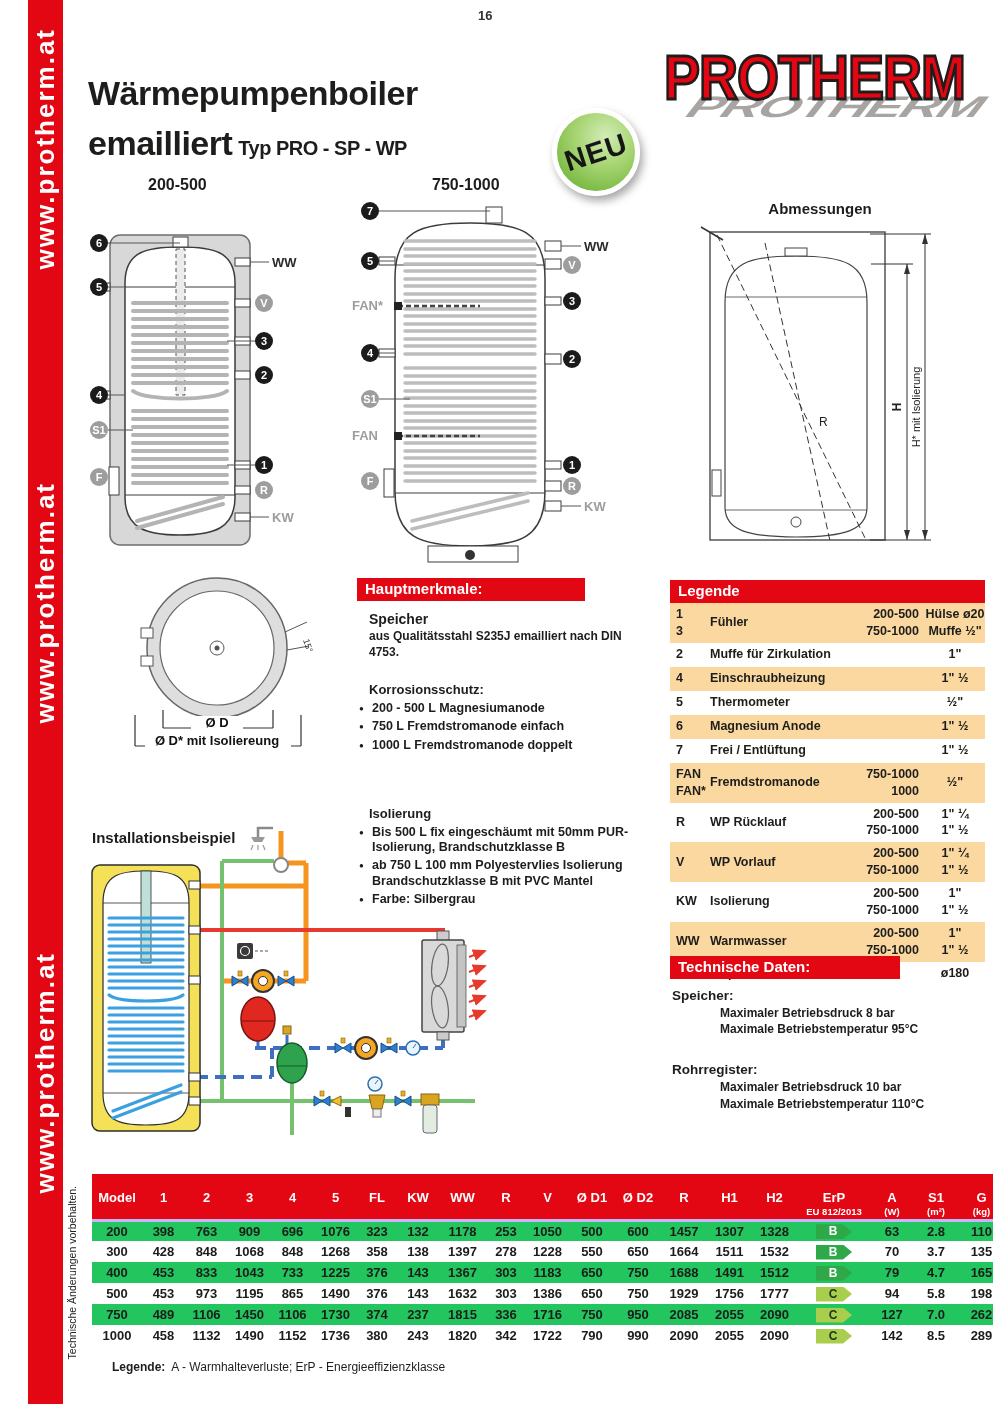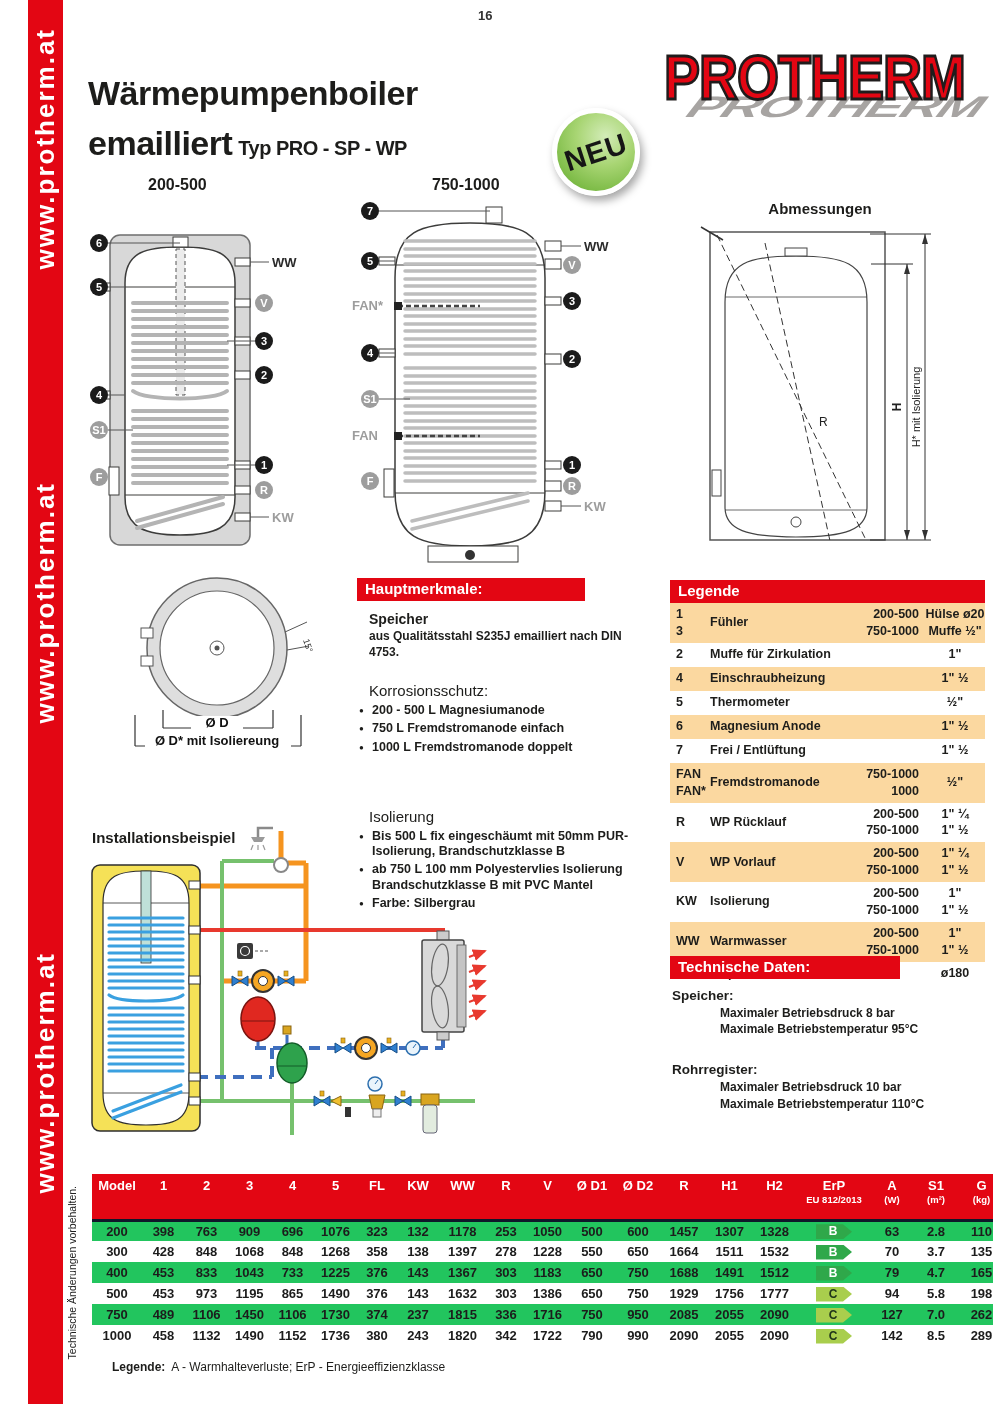--- a/index.html
+++ b/index.html
@@ -44,21 +44,21 @@
   .side-lbl { font-size:13px; font-weight:bold; fill:#2b2b2b; }
   .side-lbl.gray { fill:#9d9d9d; }
   .abm-title { position:absolute; left:700px; top:200px; width:240px; text-align:center; font-size:15px; font-weight:bold; }
   .install-title { position:absolute; left:92px; top:829px; font-size:15px; font-weight:bold; z-index:5; }
 
   
   .red-bar { background:#e30613; color:#fff; font-weight:bold; font-size:15px; padding:2px 8px 4px; }
   .haupt { position:absolute; left:357px; top:578px; width:292px; }
   .haupt .red-bar { width:228px; }
   .hm-title { font-size:14px; font-weight:bold; margin:10px 0 2px 12px; }
-  .hm-title2 { font-size:15px; font-weight:normal; margin:22px 0 4px 12px; }
+  .hm-title2 { font-size:13px; font-weight:bold; margin:22px 0 4px 12px; }
   .hm-text { font-size:12px; font-weight:600; margin-left:12px; line-height:1.3; }
   .hm-list { list-style:none; margin-left:2px; }
   .hm-list li { font-size:12.5px; font-weight:600; line-height:1.22; margin-bottom:3px; padding-left:13px; position:relative; width:270px; }
   .hm-list li::before { content:"●"; position:absolute; left:0; top:3px; font-size:8px; }
   .hm-gap { height:28px; }
 
   
   .legende { position:absolute; left:670px; top:580px; width:315px; }
   .lg-row { display:grid; grid-template-columns:40px 146px 69px 60px; align-items:center;
     font-size:12.5px; font-weight:600; padding:3px 0; min-height:24px; }
@@ -72,21 +72,21 @@
   .tech { position:absolute; left:670px; top:956px; width:315px; }
   .tech .red-bar { width:230px; }
   .td-sub { font-size:13.5px; font-weight:600; margin:9px 0 2px 2px; }
   .td-line { font-size:12px; font-weight:bold; margin-left:2px; line-height:1.35;padding-left:48px; }
   .td-gap { height:16px; }
 
   
   .main-table-wrap { position:absolute; left:92px; top:1174px; width:898px; }
   table.main { width:898px; border-collapse:collapse; table-layout:fixed; }
   table.main th { background:#e30613; color:#fff; font-size:13px; font-weight:bold;
-    vertical-align:top; padding-top:4px; height:46px; border-bottom:3px solid #0f172a; }
+    vertical-align:top; padding-top:16px; height:46px; border-bottom:3px solid #c4b5fd; }
   table.main th .sub { display:block; font-size:9.5px; font-weight:bold; margin-top:1px; }
   table.main td { font-size:13px; font-weight:600; text-align:center; height:21px; color:#1c1c1c; }
   table.main tr.shaded td { background:#22c55e; }
   table.main td.model { font-weight:bold; }
   .erp-badge { display:inline-block; min-width:36px; padding:0 10px 1px 8px; font-size:12px; font-weight:bold;
     clip-path:polygon(0 0, calc(100% - 9px) 0, 100% 50%, calc(100% - 9px) 100%, 0 100%); }
   .erp-b { background:#2fa84a; color:#fff; }
   .erp-c { background:#a9ce4d; color:#20351a; }
   .table-legend { position:absolute; left:112px; top:1360px; font-size:12px; }
   .table-legend b { font-weight:bold; margin-right:6px; }

